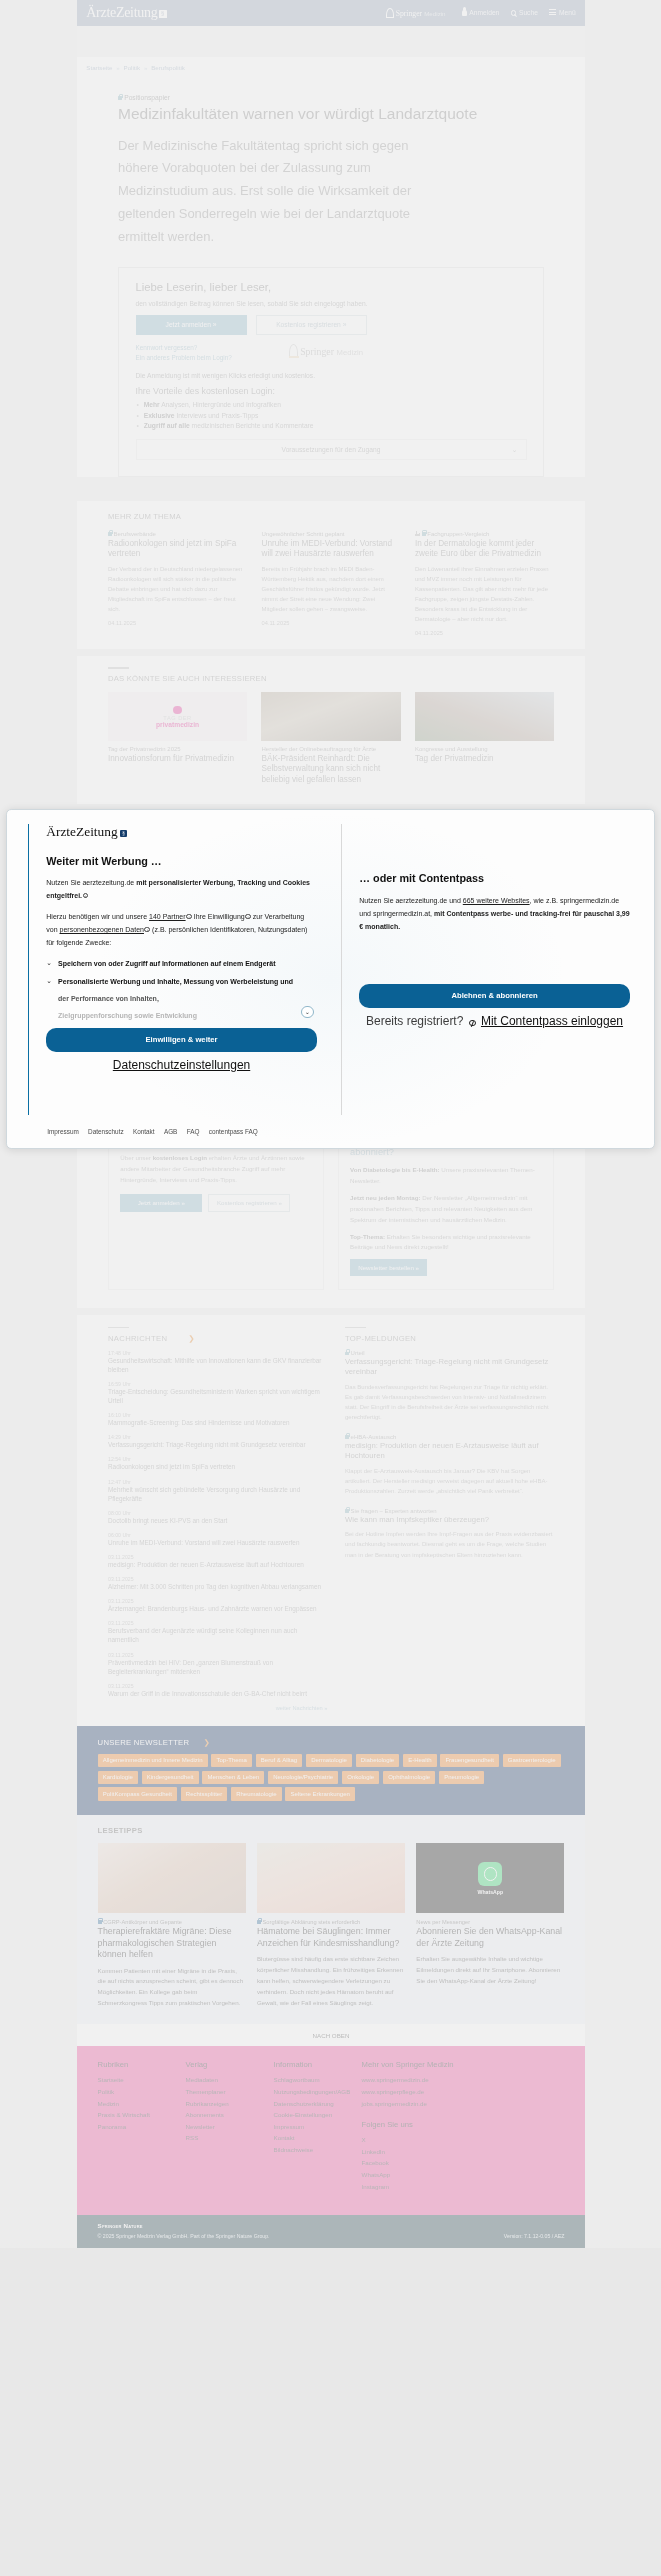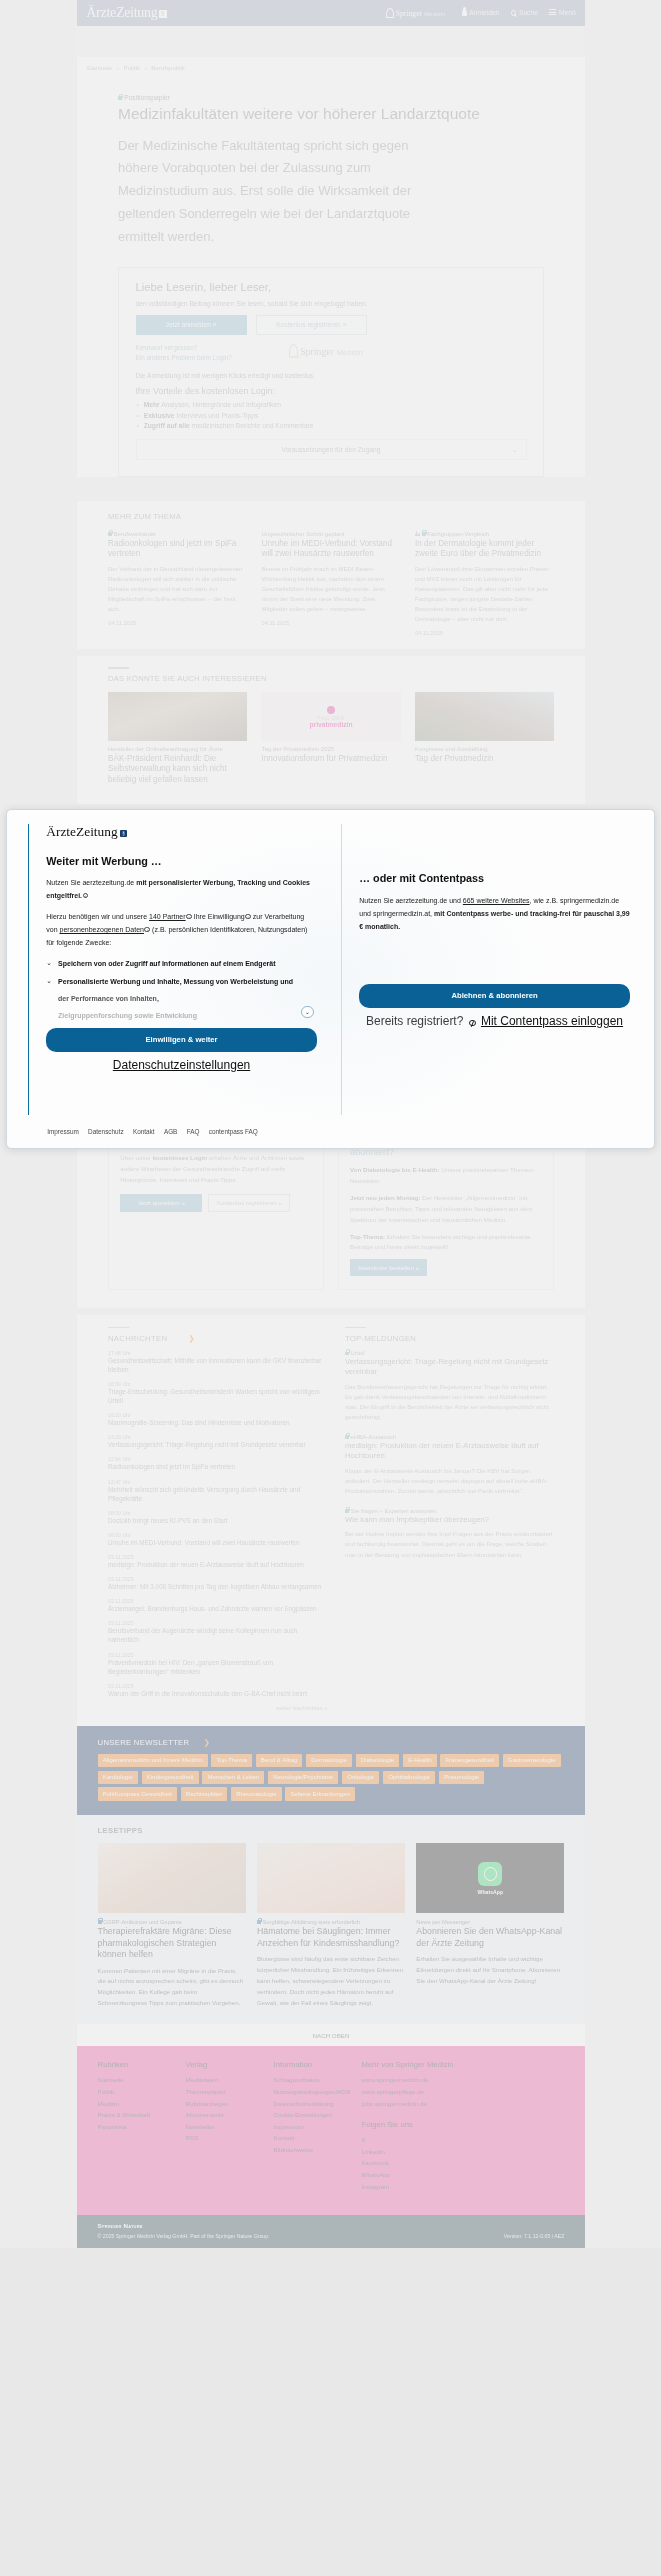--- a/index.html
+++ b/index.html
@@ -342,21 +342,21 @@
     <span class="sep">»</span>
     <span>Berufspolitik</span>
   </div>
 
   <div class="wrap">
     <div class="article-head">
       <div class="kicker">
         <span class="lock"></span>
         <span>Positionspapier</span>
       </div>
-      <h1 class="headline">Medizinfakultäten weitere vor höherer Landarztquote</h1>
+      <h1 class="headline">Medizinfakultäten warnen vor würdigt Landarztquote</h1>
       <p class="teaser">Der Medizinische Fakultätentag spricht sich gegen höhere Vorabquoten bei der Zulassung zum Medizinstudium aus. Erst solle die Wirksamkeit der geltenden Sonderregeln wie bei der Landarztquote ermittelt werden.</p>
     </div>
 
     <div class="paywall">
       <h2>Liebe Leserin, lieber Leser,</h2>
       <div class="sub">den vollständigen Beitrag können Sie lesen, sobald Sie sich eingeloggt haben.</div>
       <div class="btn-row">
         <button class="btn-primary">Jetzt anmelden »</button>
         <button class="btn-outline">Kostenlos registrieren »</button>
       </div>
@@ -416,36 +416,36 @@
         <div class="date">04.11.2025</div>
       </div>
     </div>
   </div>
 
   <div class="sec">
     <div class="tiny-rule"></div>
     <h3 class="sec-title">DAS KÖNNTE SIE AUCH INTERESSIEREN</h3>
     <div class="cards3">
       <div class="card">
-        <div class="thumb th-man"></div>
-        <div class="kick">
-              <span>Hersteller der Onlinebeauftragung für Ärzte</span>
-            </div>
-        <h4>BÄK-Präsident Reinhardt: Die Selbstverwaltung kann sich nicht beliebig viel gefallen lassen</h4>
-      </div>
-      <div class="card">
         <div class="thumb th-pm">
           <span class="dot"></span>
           <span class="t1">TAG DER</span>
           <span class="t2">privatmedizin</span>
         </div>
         <div class="kick">
               <span>Tag der Privatmedizin 2025</span>
             </div>
         <h4>Innovationsforum für Privatmedizin</h4>
+      </div>
+      <div class="card">
+        <div class="thumb th-man"></div>
+        <div class="kick">
+              <span>Hersteller der Onlinebeauftragung für Ärzte</span>
+            </div>
+        <h4>BÄK-Präsident Reinhardt: Die Selbstverwaltung kann sich nicht beliebig viel gefallen lassen</h4>
       </div>
       <div class="card">
         <div class="thumb th-bldg"></div>
         <div class="kick">
               <span>Kongresse und Ausstellung</span>
             </div>
         <h4>Tag der Privatmedizin</h4>
       </div>
     </div>
   </div>

